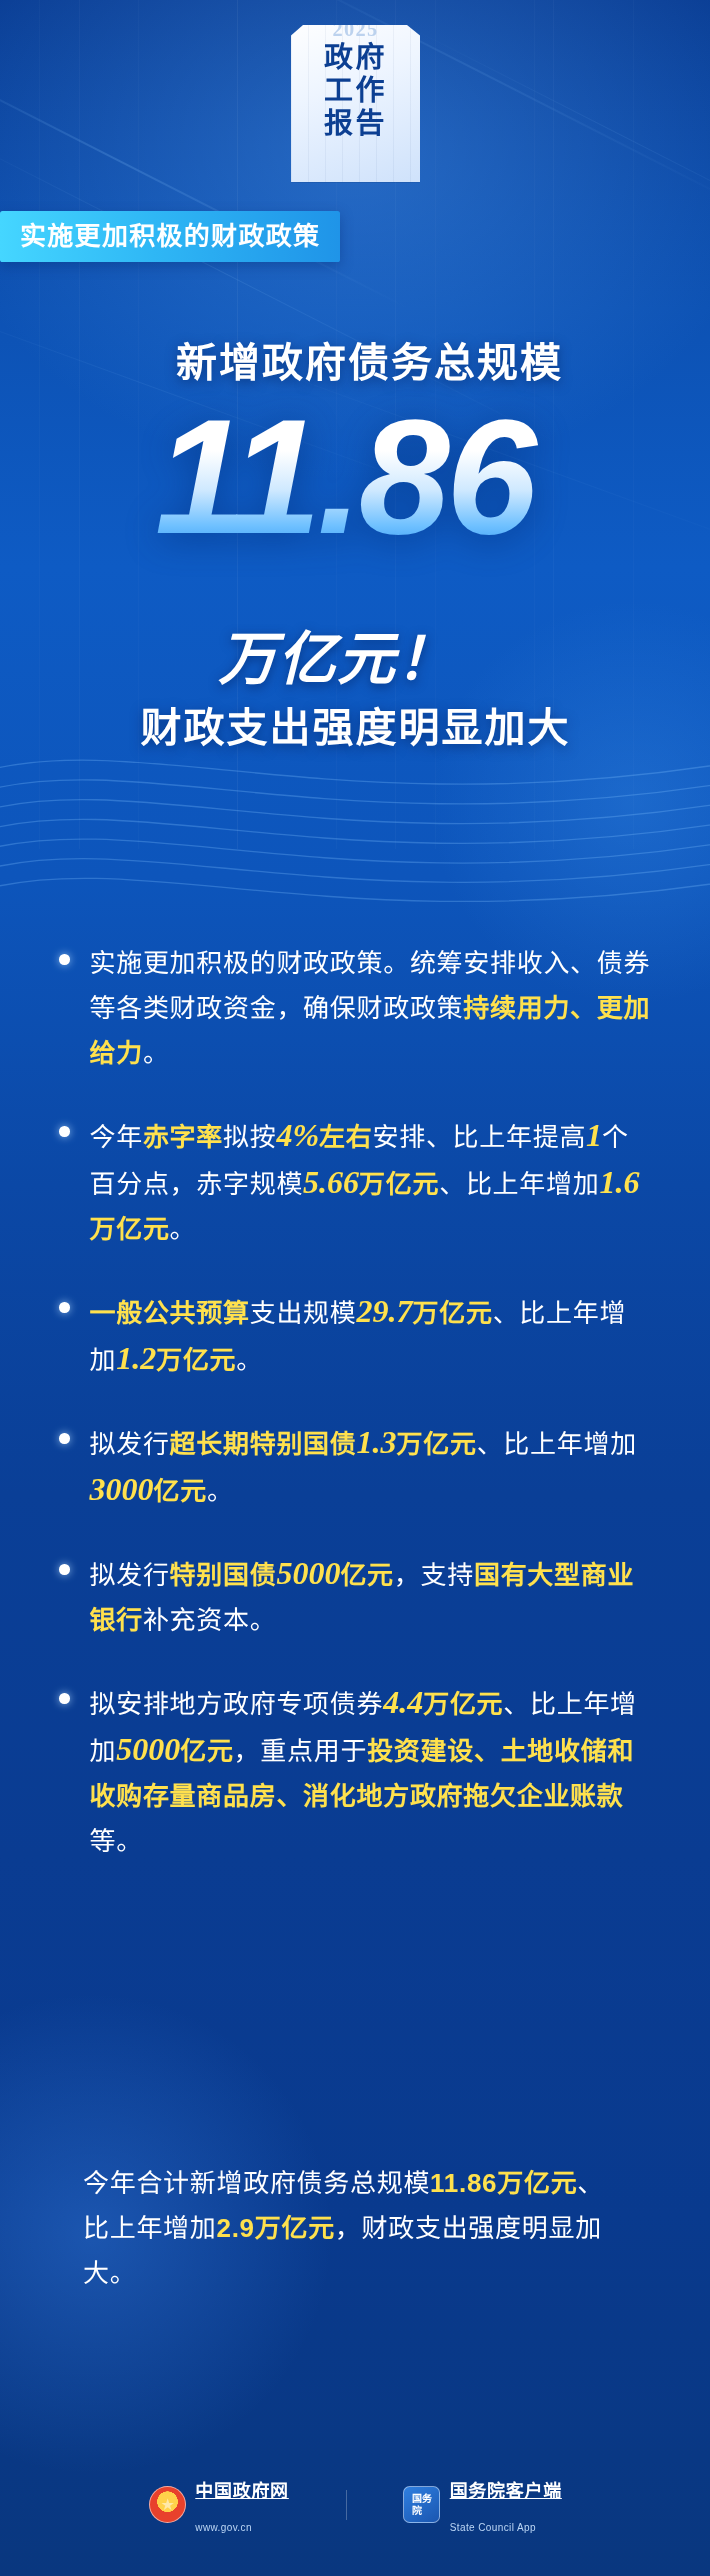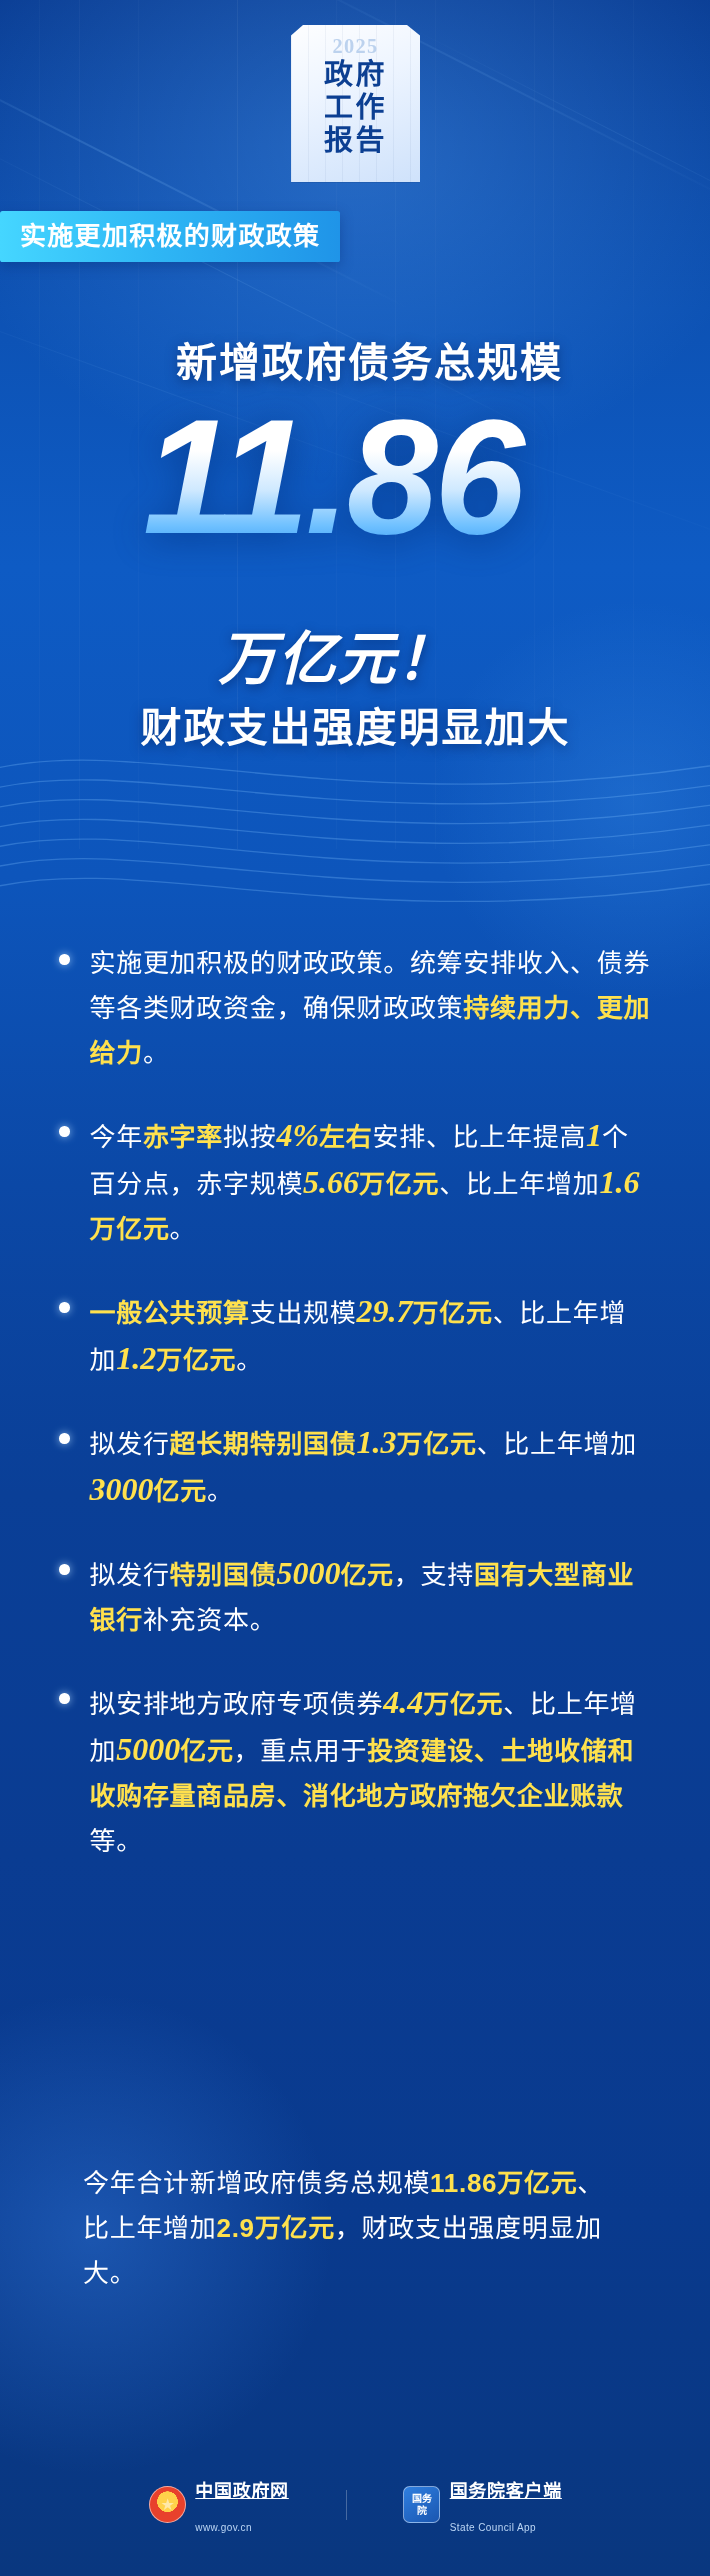--- a/index.html
+++ b/index.html
@@ -61,21 +61,21 @@
     background:linear-gradient(160deg,#ffffff 0%, #eef5ff 40%, #cfe2fb 100%);
     clip-path:polygon(0 17px, 12px 6.6px, 116px 6.6px, 129px 17px, 129px 164px, 0 164px);
     box-shadow:0 4px 17px rgba(0,20,60,.35);
     display:flex; flex-direction:column; align-items:center;
   }
   .emblem:before{
     content:""; position:absolute; left:0; right:0; top:0; height:164px;
     background:repeating-linear-gradient(90deg, rgba(0,40,110,0.05) 0 1.3px, rgba(0,0,0,0) 1.3px 17px);
   }
   .em-year {
-    position:relative; margin-top:17px; font-size:20.4px; letter-spacing:1.3px; font-weight:700;
+    position:relative; font-size:20.4px; letter-spacing:1.3px; font-weight:700;
     color:#bcd2ee;
     font-family:"Liberation Serif","DejaVu Serif",serif;
   }
   .em-title {
     position:relative; margin-top:0;
     font-size:29px; line-height:33px; font-weight:800; letter-spacing:2.6px;
     color:#0c3f92; text-align:center;
     font-family:"Liberation Sans","DejaVu Sans",sans-serif;
   }
 
@@ -92,21 +92,21 @@
   }
 
   
   .hero-line1 {
     position:absolute; left:0; top:329px; width:711px; text-align:center;
     font-size:41px; font-weight:800; letter-spacing:2px; color:#ffffff;
     text-shadow:0 2.6px 12px rgba(0,30,90,.55);
     padding-left:28px;
   }
   .big-number {
-    position:absolute; left:4px; top:395px; width:656px; text-align:center;
+    position:absolute; left:16px; top:395px; width:656px; text-align:center;
     font-size:164px; line-height:164px; font-weight:800; letter-spacing:-4px;
     font-family:"Liberation Sans","DejaVu Sans",sans-serif;
     background:linear-gradient(180deg,#ffffff 0%, #ffffff 34%, #cfe9ff 58%, #6ec0ff 80%, #2b93f0 100%);
     -webkit-background-clip:text; background-clip:text; color:transparent;
     -webkit-text-fill-color:transparent;
     filter:drop-shadow(0 6.6px 17px rgba(0,40,110,.45));
     font-style:italic;
   }
   .unit-line {
     position:absolute; left:0; top:612px; width:674px; text-align:center;
@@ -160,21 +160,21 @@
   }
   .f-emblem:after{
     content:"★"; position:absolute; inset:0; display:flex; align-items:center; justify-content:center;
     color:#ffe9a8; font-size:16px; line-height:1;
   }
   .f-square {
     width:37px; height:37px; border-radius:6.6px; flex:0 0 auto;
     background:linear-gradient(145deg,#2f7fe0,#1a56b0);
     border:1.3px solid rgba(255,255,255,.45);
     display:flex; align-items:center; justify-content:center;
-    color:#ffffff; font-size:10px; font-weight:700; line-height:11.2px; text-align:center;
+    color:#ffffff; font-size:10px; font-weight:700; line-height:11.2px; text-align:left;
     letter-spacing:0px;
   }
   .f-txt { display:flex; flex-direction:column; justify-content:center; }
   .f-main { color:#ffffff; font-size:18px; font-weight:700; letter-spacing:0.7px;text-decoration:underline; }
   .f-sub  { color:#bcd6f5; font-size:10px; letter-spacing:0.4px; margin-top:20px; }
   .f-div { width:0.7px; height:30px; background:rgba(255,255,255,.25); }
 </style>
 </head>
 <body>
 

